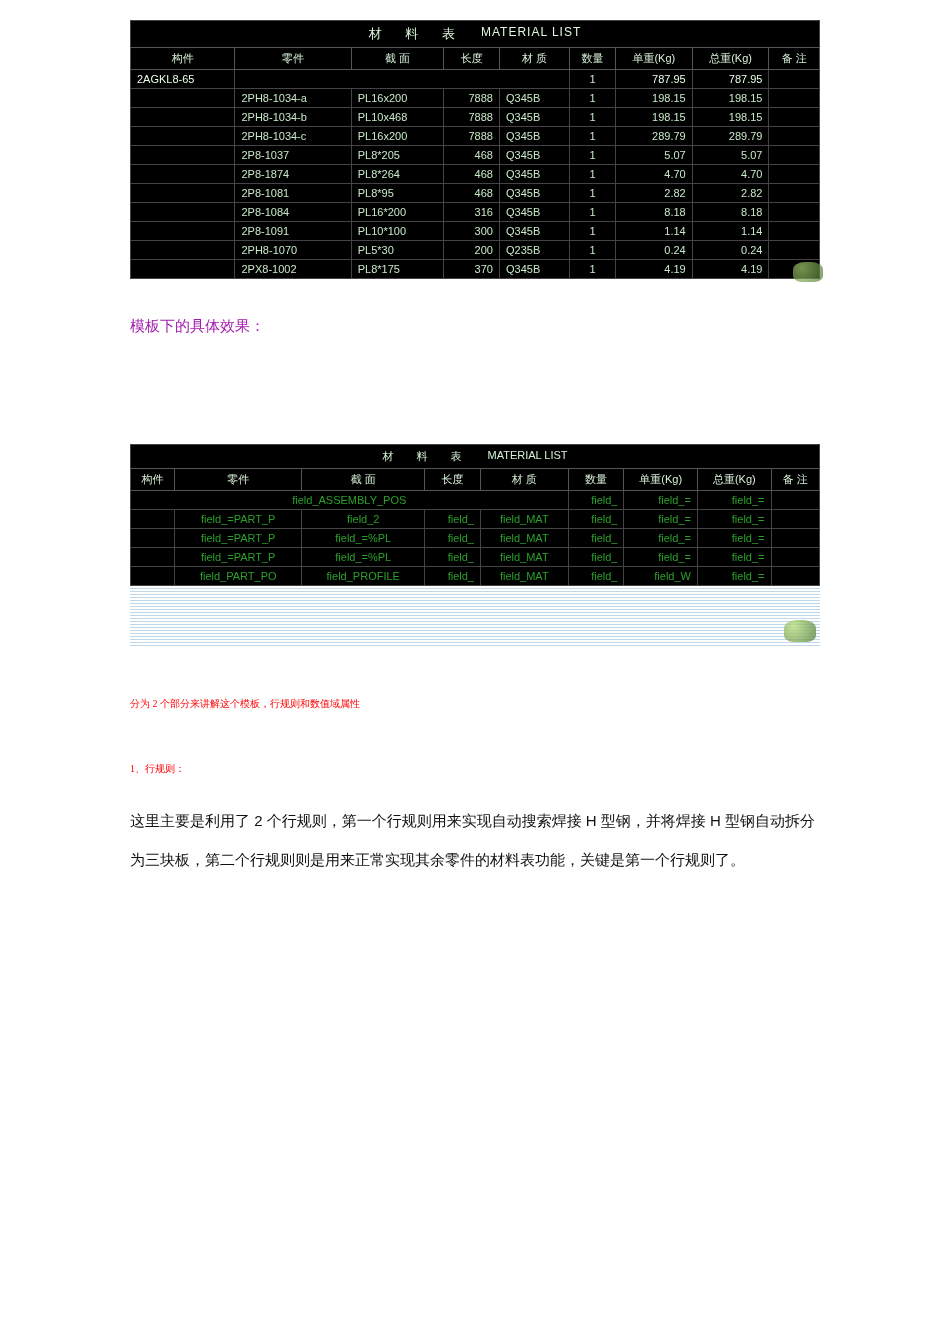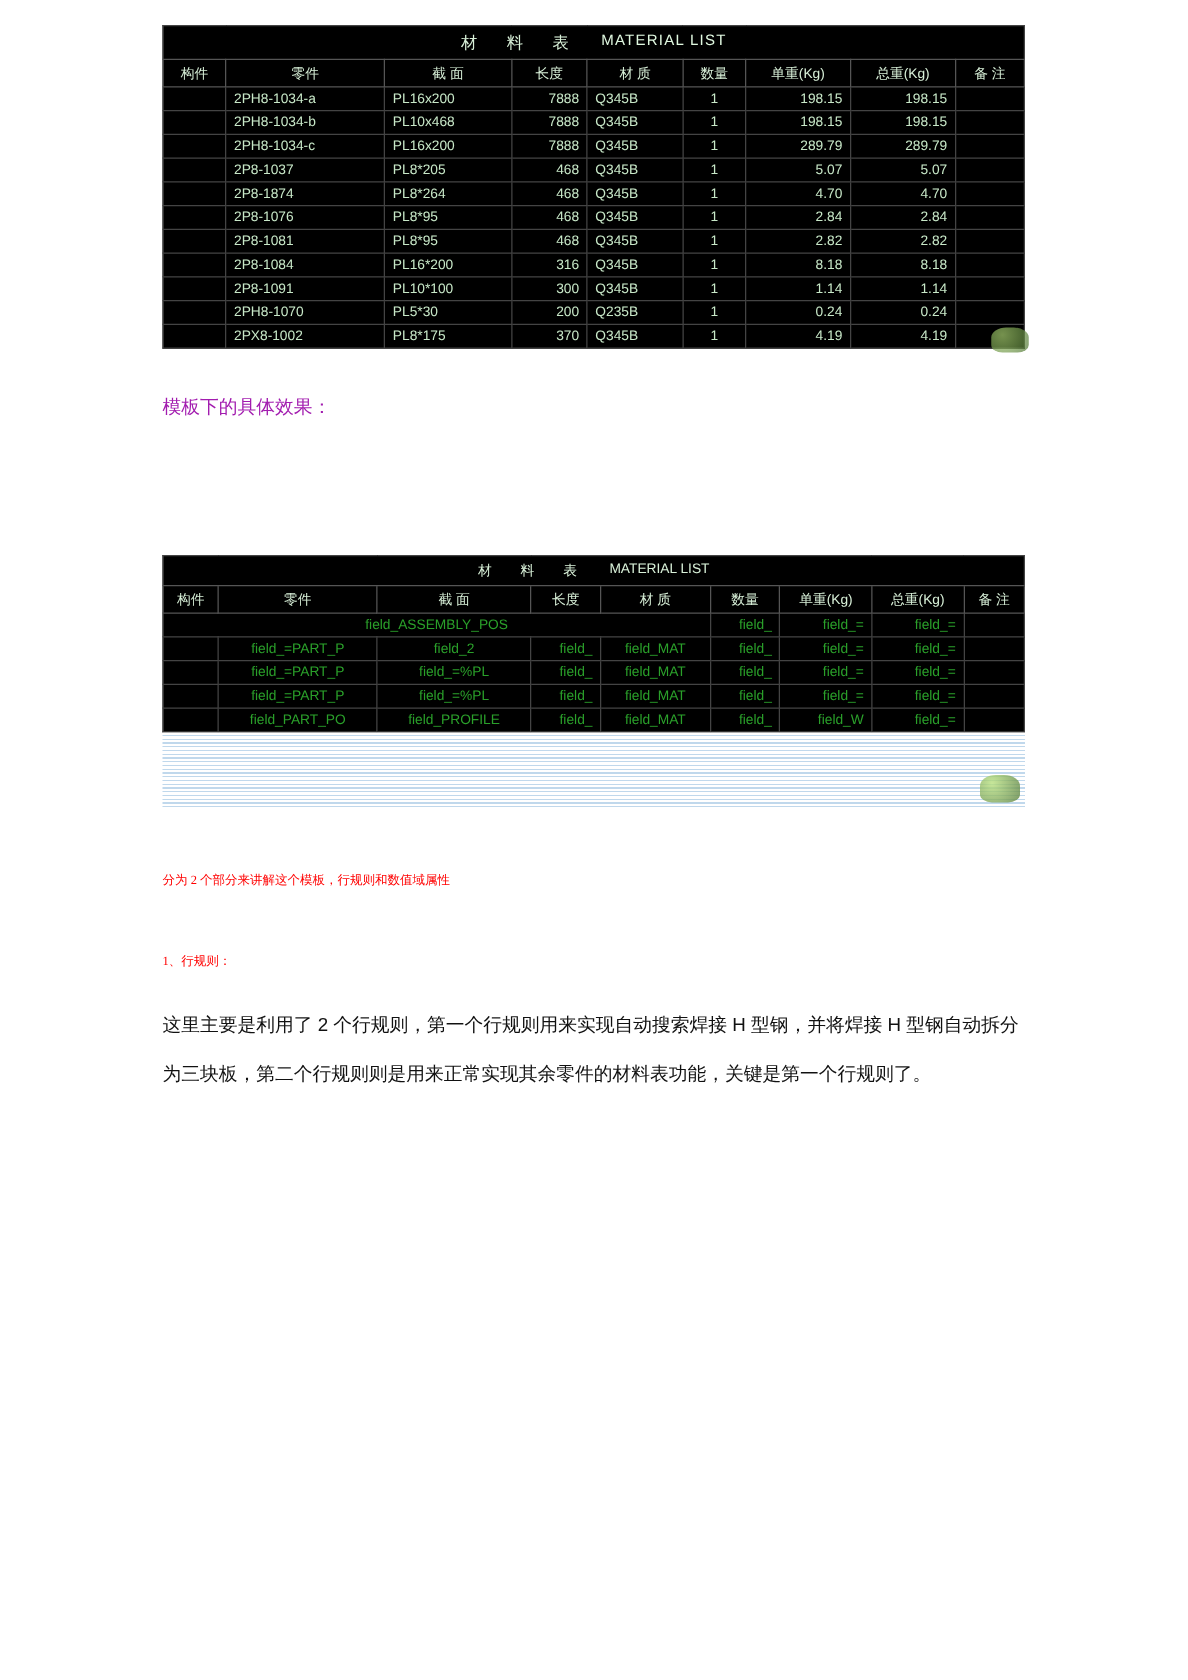--- a/index.html
+++ b/index.html
@@ -188,20 +188,28 @@
       <th>构件</th>
       <th>零件</th>
       <th>截  面</th>
       <th>长度</th>
       <th>材 质</th>
       <th>数量</th>
       <th>单重(Kg)</th>
       <th>总重(Kg)</th>
       <th>备 注</th>
     </tr>
+    <tr>
+      <td class="bold-val">2AGKL8-65</td>
+      <td colspan="4"></td>
+      <td class="cnum">1</td>
+      <td class="num bold-val">787.95</td>
+      <td class="num bold-val">787.95</td>
+      <td></td>
+    </tr>
     </tbody>
       <tbody id="t1-body">
         <tr>
           <td></td>
           <td>2PH8-1034-a</td>
           <td>PL16x200</td>
           <td class="num">7888</td>
           <td>Q345B</td>
           <td class="cnum">1</td>
           <td class="num">198.15</td>
@@ -243,31 +251,20 @@
         </tr>
         <tr>
           <td></td>
           <td>2P8-1874</td>
           <td>PL8*264</td>
           <td class="num">468</td>
           <td>Q345B</td>
           <td class="cnum">1</td>
           <td class="num">4.70</td>
           <td class="num">4.70</td>
-          <td></td>
-        </tr>
-        <tr>
-          <td></td>
-          <td>2P8-1076</td>
-          <td>PL8*95</td>
-          <td class="num">468</td>
-          <td>Q345B</td>
-          <td class="cnum">1</td>
-          <td class="num">2.84</td>
-          <td class="num">2.84</td>
           <td></td>
         </tr>
         <tr>
           <td></td>
           <td>2P8-1081</td>
           <td>PL8*95</td>
           <td class="num">468</td>
           <td>Q345B</td>
           <td class="cnum">1</td>
           <td class="num">2.82</td>

